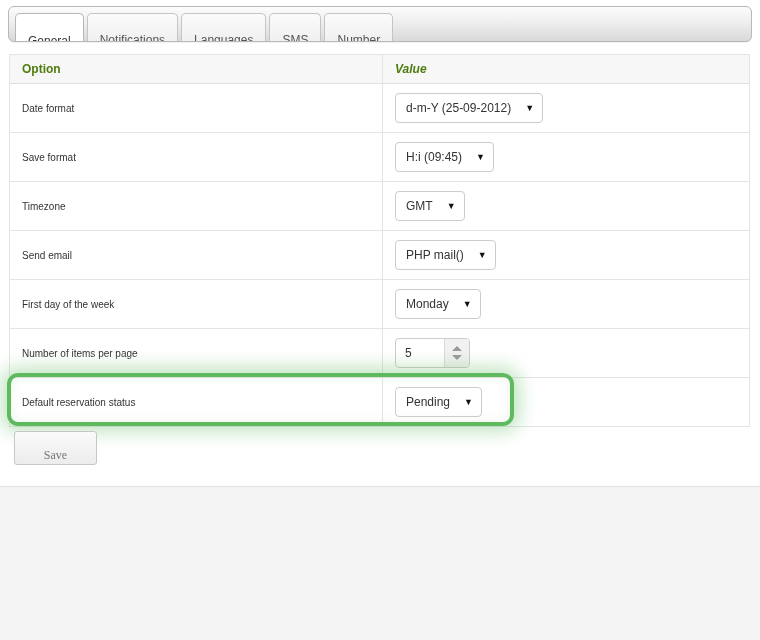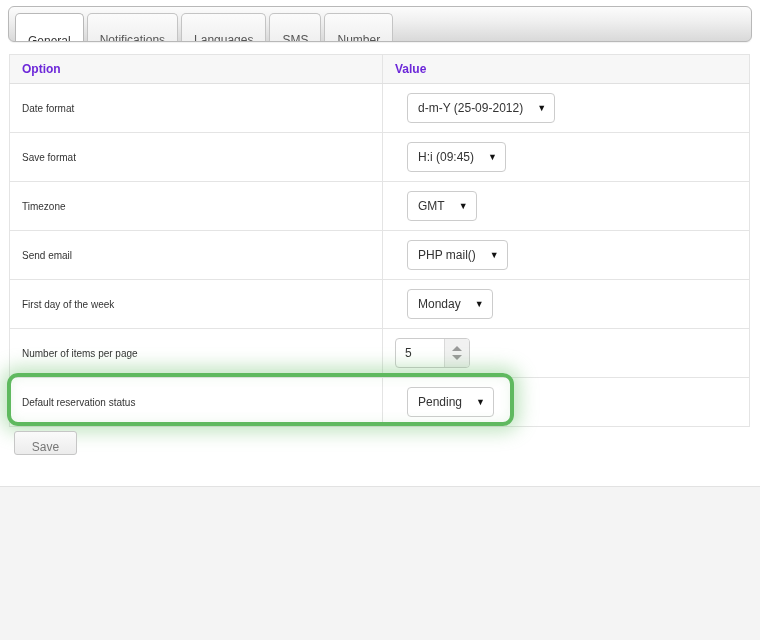--- a/index.html
+++ b/index.html
@@ -88,48 +88,47 @@
   .opt-table td {
     border: 1px solid #e4e4e4;
     text-align: left;
     vertical-align: middle;
     padding: 0 12px;
     font-weight: normal;
   }
   .opt-table thead th {
     height: 28px;
     background: #f7f7f7;
-    color: #6d28d9;
+    color: #4d7c0f;
     font-size: 12px;
     font-weight: bold;
     border-bottom: 1px solid #e0e0e0;
   }
   .opt-table tbody td {
     height: 48px;
   }
   .col-option { width: 348px; }
-  .col-value  { width: auto; }
+  .col-value  { width: auto; font-style: italic; }
   .opt-label { color: #333333; font-size: 10px; }
 
   
   .sel {
     display: inline-flex;
     align-items: center;
     justify-content: space-between;
     box-sizing: border-box;
     height: 30px;
     padding: 0 8px 0 10px;
     background: #ffffff;
     border: 1px solid #cccccc;
     border-radius: 4px;
     font-size: 12px;
     color: #333333;
     cursor: pointer;
     white-space: nowrap;
-    margin-left: 12px;
   }
   .sel .caret {
     margin-left: 14px;
     font-size: 9px;
     color: #111111;
     line-height: 1;
   }
 
   
   .num {
@@ -187,31 +186,31 @@
     box-shadow: 0 0 18px 6px rgba(103,190,103,0.40),
                 inset 0 0 10px 2px rgba(103,190,103,0.10);
     pointer-events: none;
   }
 
   
   .save-btn {
     position: absolute;
     left: 14px;
     top: 431px;
-    width: 63px;
+    width: 83px;
     height: 24px;
     box-sizing: border-box;
     background: linear-gradient(to bottom, #fafafa 0%, #ececec 100%);
     border: 1px solid #c6c6c6;
     border-radius: 3px;
-    font-family: Liberation Sans, sans-serif;
+    font-family: Liberation Serif, serif;
     font-size: 12px;
     color: #777777;
     cursor: pointer;
-    padding: 8px;
+    padding: 16px;
   }
 </style>
 </head>
 <body>
 
 <div class="page">
 
   <div class="tabbar">
     <div class="tabs">
       <div class="tab active">

